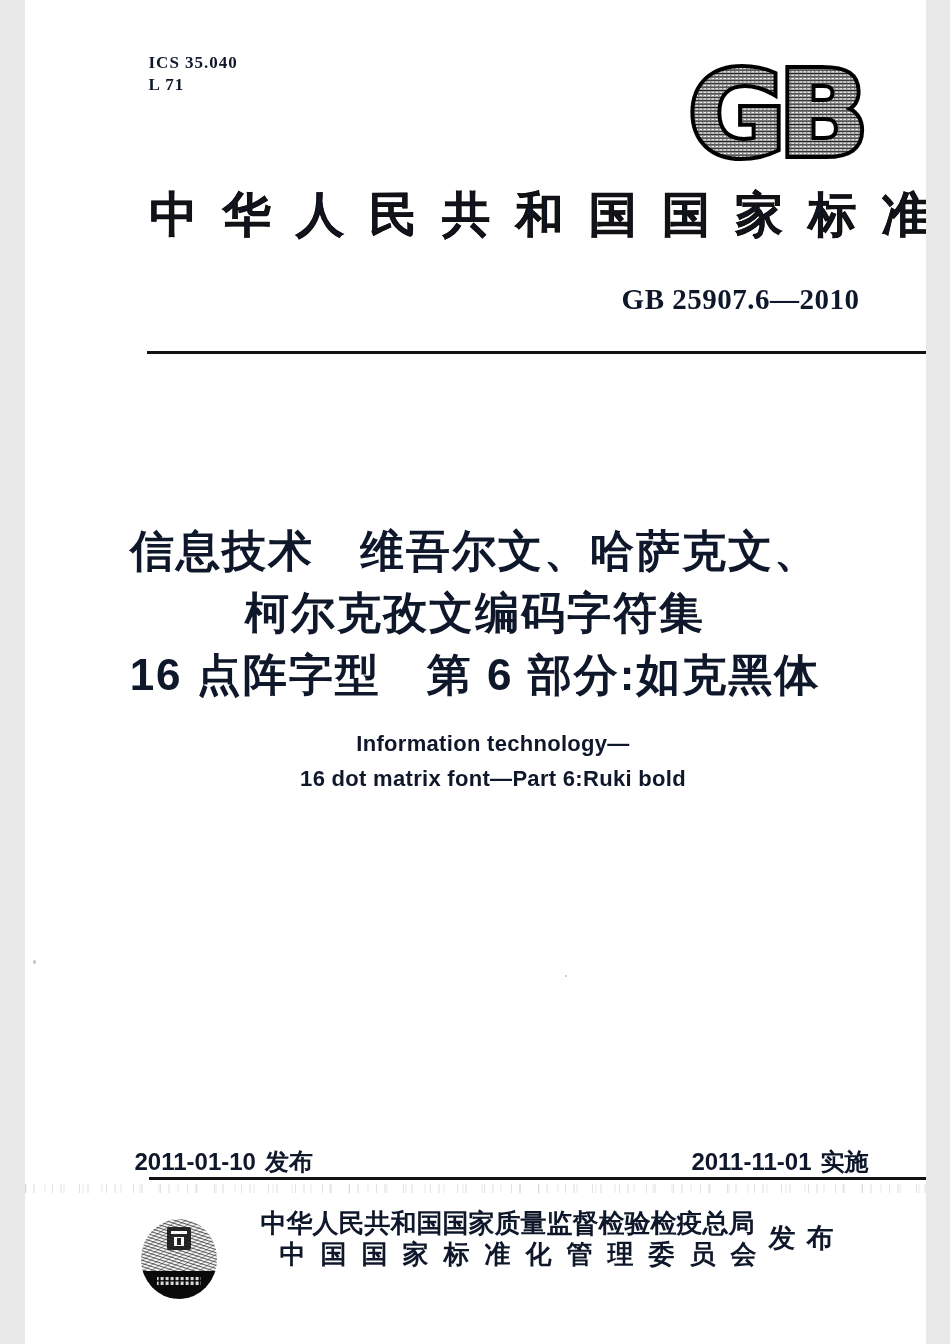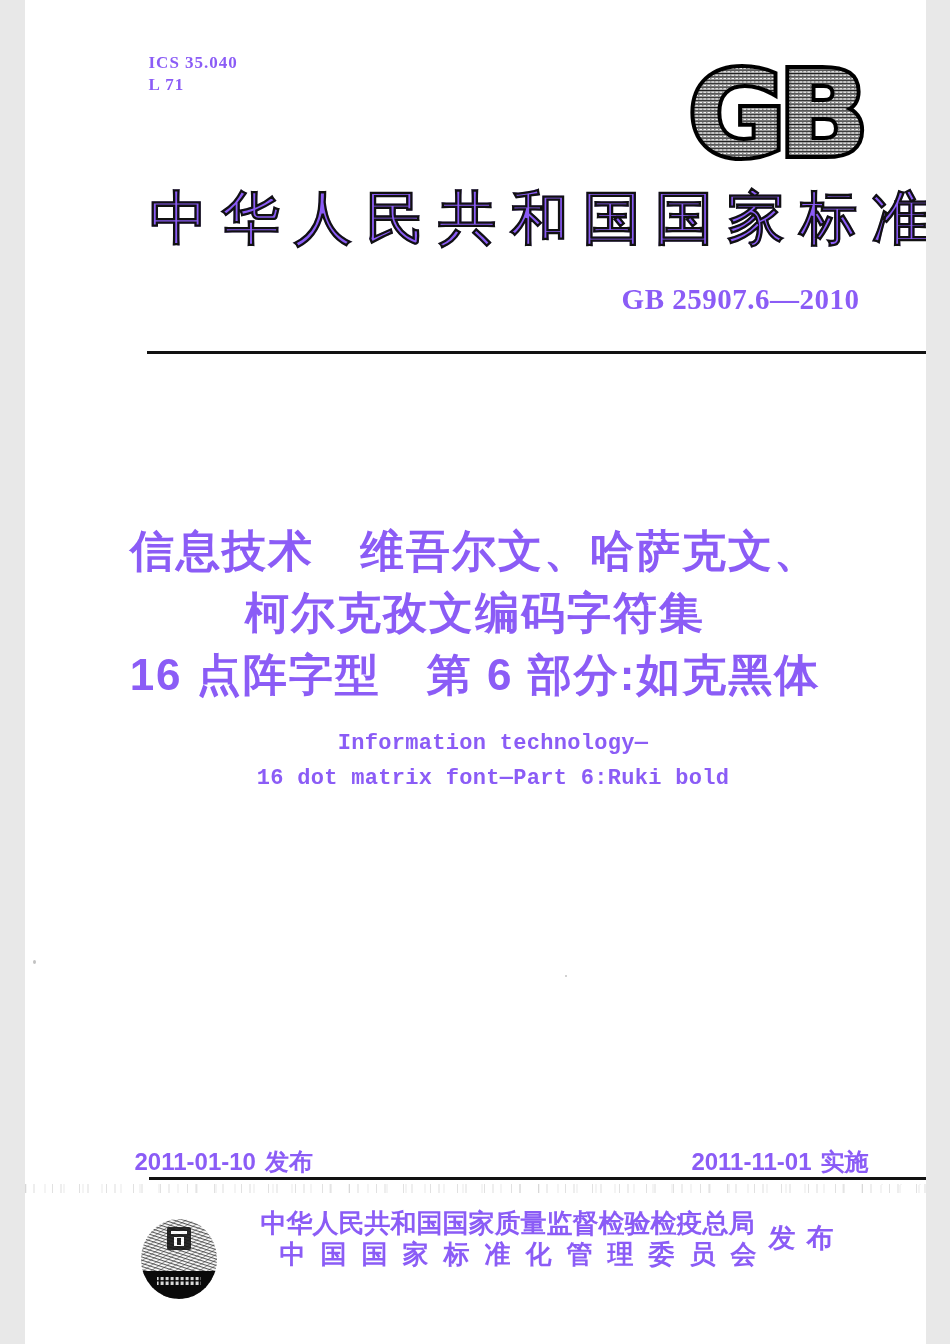--- a/index.html
+++ b/index.html
@@ -2,40 +2,40 @@
 <html lang="zh"><head>
 <meta charset="utf-8">
 <style>
   html,body { margin:0; padding:0; background:#e8e8e8; }
   .page {
     position:relative;
     width:901px; height:1344px;
     margin:0 auto;
     background:#ffffff;
     overflow:hidden;
-    color:#8b5cf6;
+    color:#0f172a;
     font-family:"Liberation Sans", sans-serif;
   }
 
   
   .ics-block {
     position:absolute; left:124px; top:52px;
     font-family:"Liberation Serif","DejaVu Serif",serif;
     font-weight:bold; font-size:17px; line-height:22px;
     letter-spacing:1px;
   }
 
   
   .gb-logo { position:absolute; left:660px; top:62px; width:180px; height:100px; }
 
   
   .std-heading {
     position:absolute; left:125px; top:188px; width:780px;
-    font-family:Liberation Sans, sans-serif;
-    font-weight:bold; font-size:58px; line-height:60px;
+    font-family:Liberation Mono, monospace;
+    font-weight:bold; font-size:48px; line-height:60px;
     white-space:nowrap;
     text-align:justify; text-align-last:justify;
     -webkit-text-stroke:0.5px #111;
   }
 
   .std-number {
     position:absolute; right:66px; top:283px;
     font-family:"Liberation Serif","DejaVu Serif",serif;
     font-weight:bold; font-size:29px; letter-spacing:0.5px;
   }
@@ -49,21 +49,21 @@
     position:absolute; left:60px; right:60px; top:520px;
     text-align:center;
     font-weight:bold; font-size:44px; line-height:62px;
     letter-spacing:2px;
   }
 
   
   .title-en {
     position:absolute; left:0; right:0; top:726px;
     text-align:center;
-    font-family:Liberation Mono, monospace;
+    font-family:Liberation Sans, sans-serif;
     font-weight:bold; font-size:22px; line-height:35px;
     letter-spacing:0.3px;
     padding-left:36px;
   }
 
   
   .date { position:absolute; top:1146px; font-weight:bold; font-size:24px; }
   .date-issue { left:110px; }
   .date-impl { right:57px; }
   .date .lbl { margin-left:9px; }

